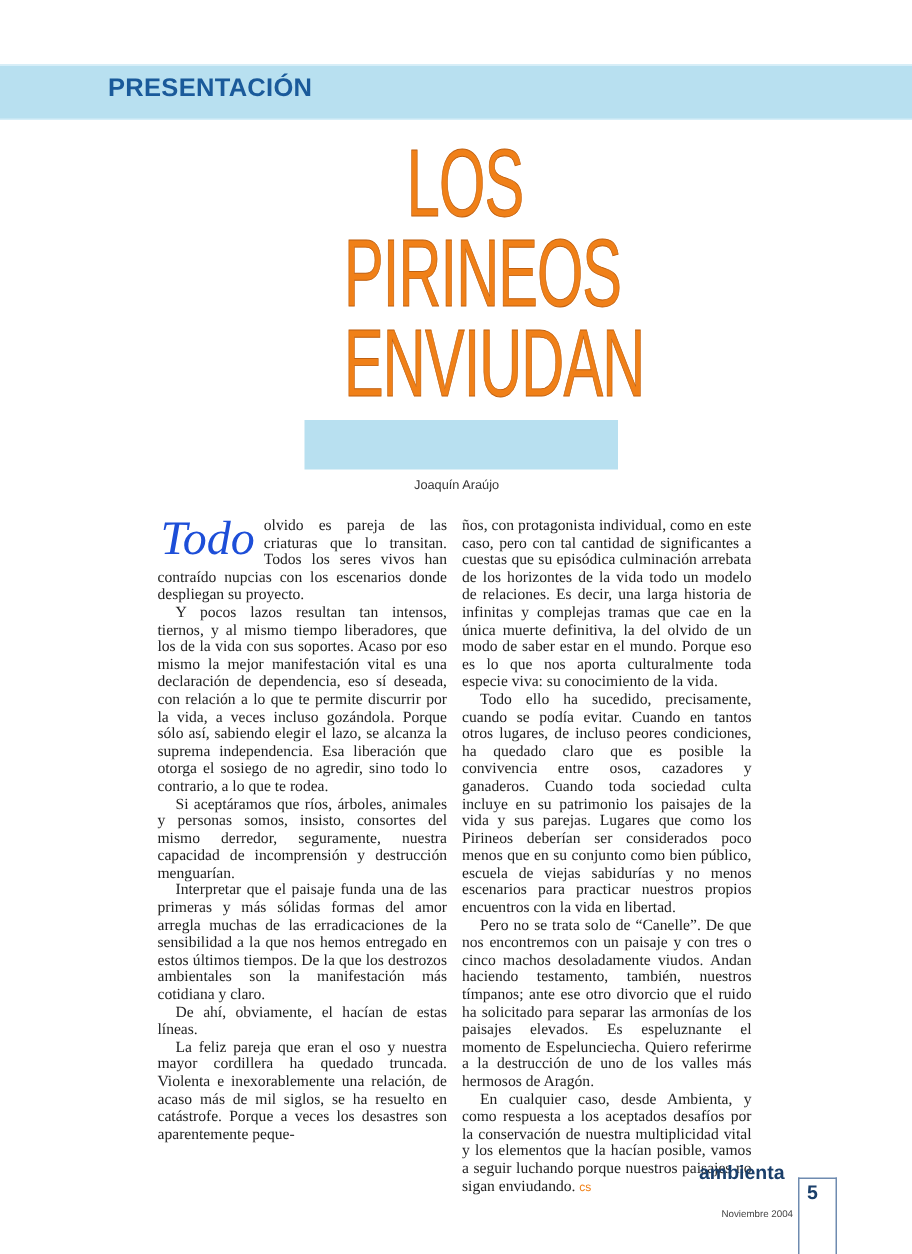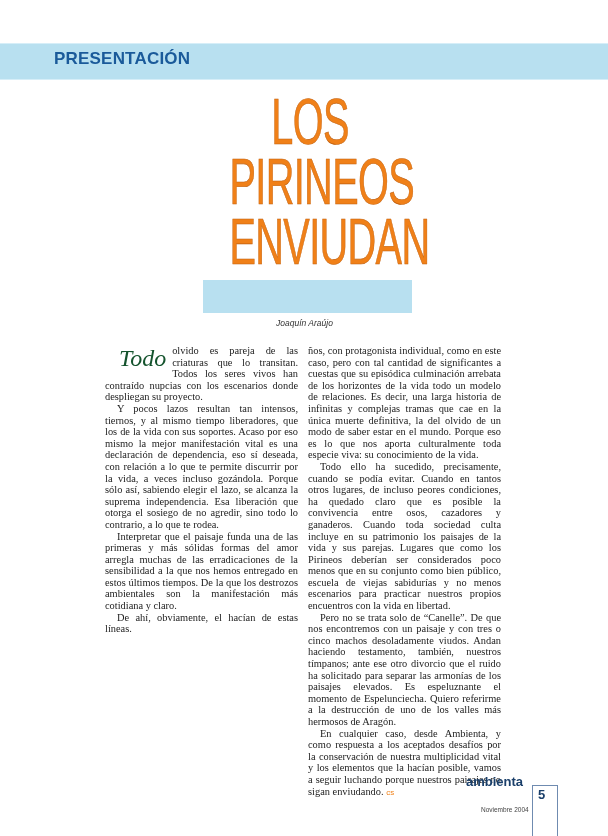--- a/index.html
+++ b/index.html
@@ -1,28 +1,28 @@
 <!DOCTYPE html>
 <html><head>
 <meta charset="utf-8">
 <style>
   html, body { margin: 0; padding: 0; background: #ffffff; }
   body { width: 608px; height: 836px; position: relative; overflow: hidden; font-family: "Liberation Serif", serif; }
   .section-band { position: absolute; left: 0; top: 43px; width: 608px; height: 35px; background: #b8e0f0; border-top: 1px solid #d6eef8; border-bottom: 1px solid #d6eef8; }
-  .section-label { position: absolute; left: 54px; top: 49px; font-family: "Liberation Sans", sans-serif; font-weight: bold; font-size: 17px; color: #1a5a9a; letter-spacing: 0.2px; }
+  .section-label { position: absolute; left: 72px; top: 49px; font-family: "Liberation Sans", sans-serif; font-weight: bold; font-size: 17px; color: #1a5a9a; letter-spacing: 0.2px; }
   .title-bg { position: absolute; left: 203px; top: 280px; width: 209px; height: 33px; background: #b8e0f0; }
   .title { position: absolute; left: 180px; top: 92px; width: 260px; text-align: center; font-family: "Liberation Sans Narrow", "Liberation Sans", sans-serif; font-size: 64px; line-height: 60px; color: #f08018; letter-spacing: -1px; transform: scaleX(0.62); transform-origin: center top; -webkit-text-stroke: 0.6px #c06010; }
   .title div { white-space: nowrap; }
-  .author { position: absolute; left: 276px; top: 318px; font-family: "Liberation Sans", sans-serif; font-style: italic; font-size: 8.5px; color: #333; }
+  .author { position: absolute; left: 276px; top: 318px; font-family: "Liberation Sans", sans-serif; font-size: 8.5px; color: #333; }
   .col { position: absolute; top: 345px; width: 193px; font-size: 10.4px; line-height: 11.6px; color: #222; text-align: justify; hyphens: manual; }
   .col p { margin: 0; text-indent: 12px; }
   .col p.first { text-indent: 0; }
   .col-left { left: 105px; }
   .col-right { left: 308px; }
-  .dropword { float: left; font-family: "Liberation Serif", serif; font-style: italic; color: #14532d; font-size: 24px; line-height: 22px; margin: 0 6px 0 14px; padding-top: 2px; }
+  .dropword { float: left; font-family: "Liberation Serif", serif; font-style: italic; color: #1d4ed8; font-size: 32px; line-height: 22px; margin: 0 6px 0 2px; padding-top: 2px; }
   .end-mark { color: #f08018; font-size: 8px; font-family: "Liberation Sans", sans-serif; font-weight: normal; }
   .footer-brand { position: absolute; left: 466px; top: 774px; font-family: "Liberation Sans", sans-serif; font-weight: bold; font-size: 13px; color: #1a3f6a; }
   .footer-date { position: absolute; left: 481px; top: 806px; font-family: "Liberation Sans", sans-serif; font-size: 6.5px; color: #444; }
   .page-box { position: absolute; left: 532px; top: 785px; width: 24px; height: 50px; border: 1px solid #6f8bb0; border-bottom: none; }
   .page-num { position: absolute; left: 538px; top: 787px; font-family: "Liberation Sans", sans-serif; font-weight: bold; font-size: 13px; color: #1a3f6a; }
 </style>
 </head>
 <body>
 
 <div class="section-band"></div>
@@ -32,22 +32,24 @@
 <div class="title">
   <div>LOS</div>
   <div>PIRINEOS</div>
   <div>ENVIUDAN</div>
 </div>
 <div class="author">Joaquín Araújo</div>
 
 <div class="col col-left">
   <p class="first"><span class="dropword">Todo</span><span>olvido es pareja de las criaturas que lo transitan. Todos los seres vivos han contraído nupcias con los escenarios donde despliegan su proyecto.</span></p>
   <p>Y pocos lazos resultan tan intensos, tiernos, y al mismo tiempo liberadores, que los de la vida con sus soportes. Acaso por eso mismo la mejor manifestación vital es una declaración de dependencia, eso sí deseada, con relación a lo que te permite discurrir por la vida, a veces incluso gozándola. Porque sólo así, sabiendo elegir el lazo, se alcanza la suprema independencia. Esa liberación que otorga el sosiego de no agredir, sino todo lo contrario, a lo que te rodea.</p>
+  <p>Si aceptáramos que ríos, árboles, animales y personas somos, insisto, consortes del mismo derredor, seguramente, nuestra capacidad de incomprensión y destrucción menguarían.</p>
   <p>Interpretar que el paisaje funda una de las primeras y más sólidas formas del amor arregla muchas de las erradicaciones de la sensibilidad a la que nos hemos entregado en estos últimos tiempos. De la que los destrozos ambientales son la manifestación más cotidiana y claro.</p>
   <p>De ahí, obviamente, el hacían de estas líneas.</p>
+  <p>La feliz pareja que eran el oso y nuestra mayor cordillera ha quedado truncada. Violenta e inexorablemente una relación, de acaso más de mil siglos, se ha resuelto en catástrofe. Porque a veces los desastres son aparentemente peque-</p>
 </div>
 
 <div class="col col-right">
   <p class="first">ños, con protagonista individual, como en este caso, pero con tal cantidad de significantes a cuestas que su episódica culminación arrebata de los horizontes de la vida todo un modelo de relaciones. Es decir, una larga historia de infinitas y complejas tramas que cae en la única muerte definitiva, la del olvido de un modo de saber estar en el mundo. Porque eso es lo que nos aporta culturalmente toda especie viva: su conocimiento de la vida.</p>
   <p>Todo ello ha sucedido, precisamente, cuando se podía evitar. Cuando en tantos otros lugares, de incluso peores condiciones, ha quedado claro que es posible la convivencia entre osos, cazadores y ganaderos. Cuando toda sociedad culta incluye en su patrimonio los paisajes de la vida y sus parejas. Lugares que como los Pirineos deberían ser considerados poco menos que en su conjunto como bien público, escuela de viejas sabidurías y no menos escenarios para practicar nuestros propios encuentros con la vida en libertad.</p>
   <p>Pero no se trata solo de “Canelle”. De que nos encontremos con un paisaje y con tres o cinco machos desoladamente viudos. Andan haciendo testamento, también, nuestros tímpanos; ante ese otro divorcio que el ruido ha solicitado para separar las armonías de los paisajes elevados. Es espeluznante el momento de Espelunciecha. Quiero referirme a la destrucción de uno de los valles más hermosos de Aragón.</p>
   <p><span>En cualquier caso, desde Ambienta, y como respuesta a los aceptados desafíos por la conservación de nuestra multiplicidad vital y los elementos que la hacían posible, vamos a seguir luchando porque nuestros paisajes no sigan enviudando.</span> <span class="end-mark">cs</span></p>
 </div>
 
 <div class="footer-brand">ambienta</div>

